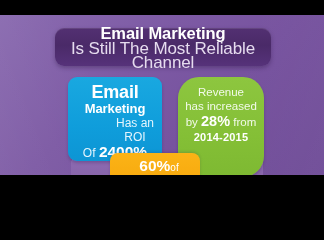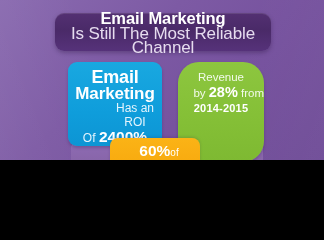--- a/index.html
+++ b/index.html
@@ -7,20 +7,21 @@
     padding: 0;
     background: #000;
   }
   #stage {
     position: relative;
     width: 324px;
     height: 160px;
     overflow: hidden;
     font-family: "Liberation Sans", sans-serif;
     background: #7a569f;
+    margin-top: 15px;
   }
   
   .bg {
     position: absolute;
     inset: 0;
     background:
       linear-gradient(135deg, #8a6bb0 0%, #7d5aa4 38%, #77539f 62%, #6f4c97 100%);
   }
   .bg-band {
     position: absolute;
@@ -103,21 +104,21 @@
     height: 84px;
     border-radius: 9px;
     background: linear-gradient(180deg, #19a8e0 0%, #0f9ddb 60%, #0d95d4 100%);
     box-shadow: 0 2px 3px rgba(45,20,70,0.25);
     color: #ffffff;
     text-align: center;
     padding-top: 6px;
     box-sizing: border-box;
   }
   .blue-l1 { font-size: 18px; line-height: 19px; font-weight: 700; letter-spacing: -0.2px; }
-  .blue-l2 { font-size: 17px; line-height: 14px; font-weight: 700; letter-spacing: -0.1px; text-align: center; }
+  .blue-l2 { font-size: 13px; line-height: 14px; font-weight: 700; letter-spacing: -0.1px; text-align: center; }
   .blue-l3 { font-size: 12px; line-height: 14px; font-weight: 400; color: #e3f4fd; padding-left: 40px; }
   .blue-l4 { font-size: 12px; line-height: 16px; font-weight: 400; color: #e3f4fd; }
   .blue-l4 b { font-size: 15.5px; font-weight: 700; color: #ffffff; }
 
   
   .card-green {
     position: absolute;
     left: 178px;
     top: 62px;
     width: 86px;
@@ -127,21 +128,21 @@
     box-shadow: 0 2px 3px rgba(45,20,70,0.25);
     color: #ffffff;
     text-align: center;
     padding-top: 8px;
     box-sizing: border-box;
   }
   .g-l1 { font-size: 11.5px; line-height: 14px; font-weight: 400; color: #f2faea; }
   .g-l2 { font-size: 11.5px; line-height: 16px; font-weight: 400; color: #f2faea; }
   .g-l2 b { font-size: 14.5px; font-weight: 700; color: #ffffff; }
   .g-l3 { font-size: 11.5px; line-height: 14px; font-weight: 400; color: #f2faea; }
-  .g-l4 { font-size: 11.5px; line-height: 16px; font-weight: 400; color: #f2faea; text-align: right; }
+  .g-l4 { font-size: 11.5px; line-height: 16px; font-weight: 400; color: #f2faea; }
   .g-l4 b { font-size: 14.5px; font-weight: 700; color: #ffffff; }
   .g-l5 { font-size: 11px; line-height: 14px; font-weight: 700; color: #ffffff; letter-spacing: 0.2px; }
 
   
   .card-orange {
     position: absolute;
     left: 110px;
     top: 138px;
     width: 90px;
     height: 34px;
@@ -174,20 +175,21 @@
 
   <div class="card-blue">
     <div class="blue-l1">Email</div>
     <div class="blue-l2">Marketing</div>
     <div class="blue-l3">Has an ROI</div>
     <div class="blue-l4"><span>Of </span><b>2400%</b></div>
   </div>
 
   <div class="card-green">
     <div class="g-l1">Revenue</div>
+    <div class="g-l3">has increased</div>
     <div class="g-l4"><span>by </span><b>28%</b><span> from</span></div>
     <div class="g-l5">2014-2015</div>
   </div>
 
   <div class="card-orange">
     <div class="o-l1"><b>60%</b><span>of</span></div>
   </div>
 
 </div>
 

